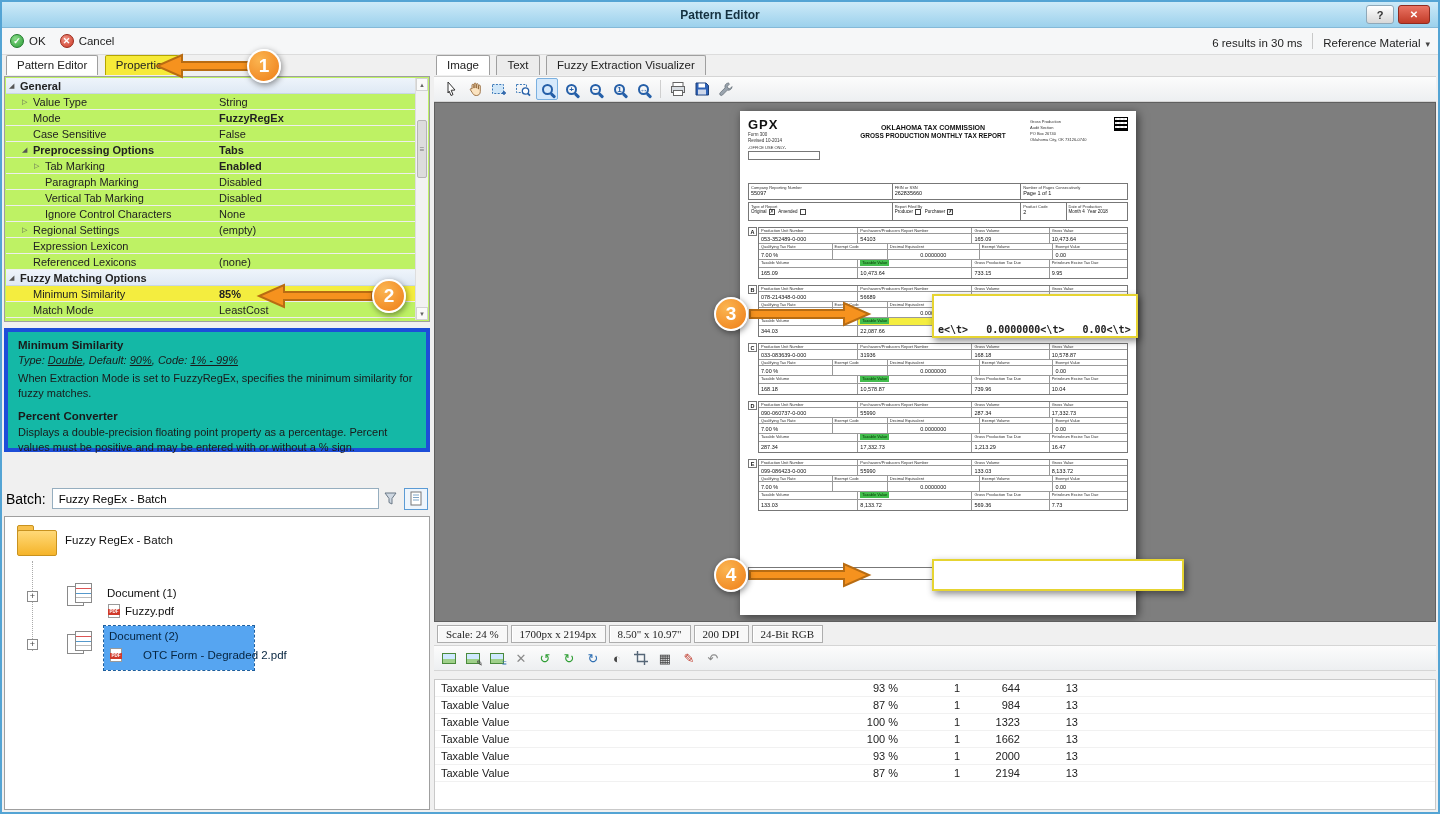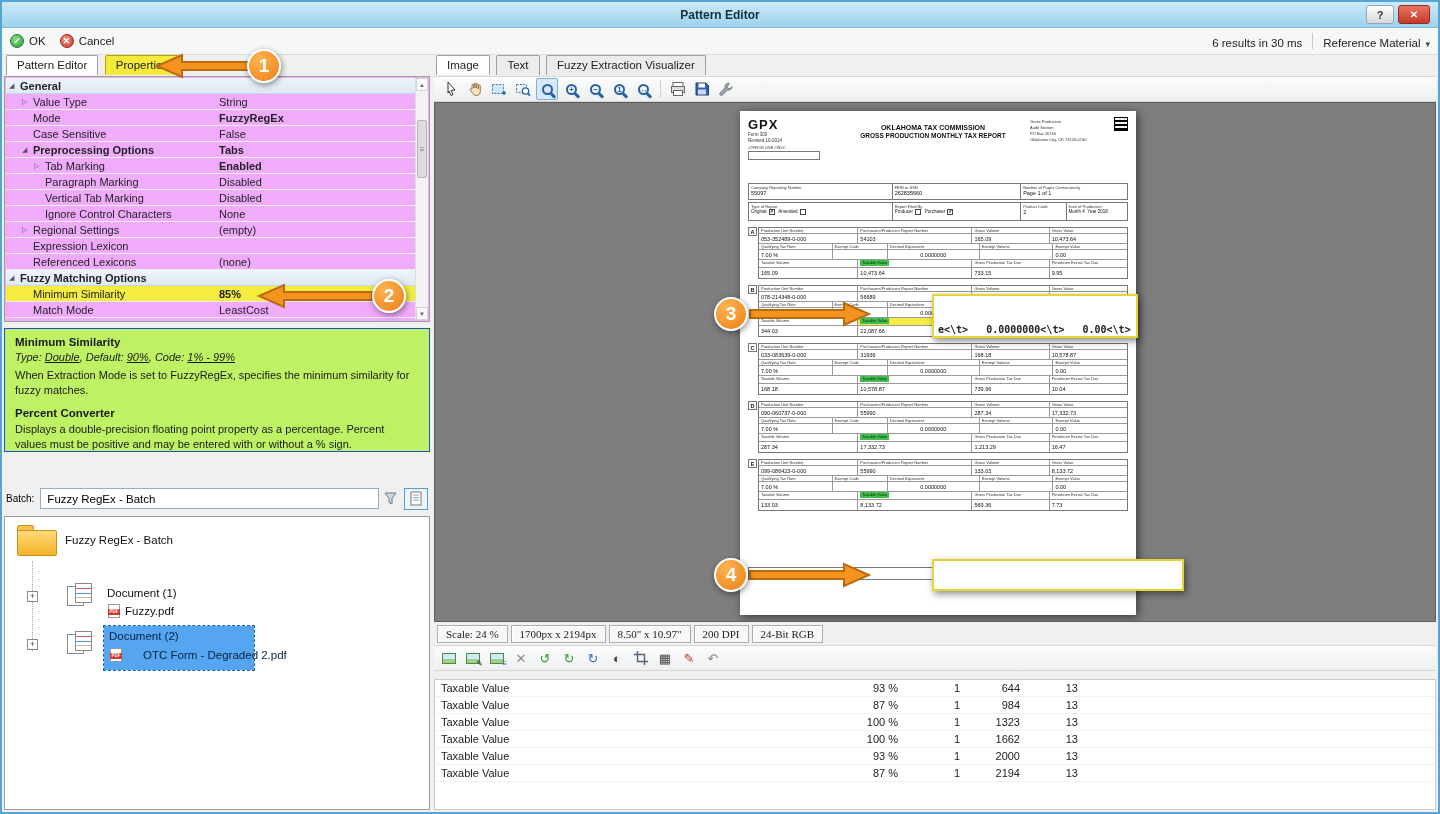--- a/index.html
+++ b/index.html
@@ -25,45 +25,45 @@
 .ddarrow{font-size:9px;margin-left:5px;color:#444;}
 
 
 .tab{padding:3px 10px 4px;font-size:11.5px;border:1px solid #9f9f9f;border-bottom:none;background:#ececec;color:#222;margin-right:2px;border-radius:2px 2px 0 0;display:inline-block;}
 .tab.active{background:#ffffff;}
 .tab.hlt{background:#f6ea38;border-color:#b4a400;}
 
 
 .lpanel{position:absolute;left:2px;top:53px;width:427px;bottom:2px;}
 .ltabs{position:absolute;left:2px;top:0;height:21px;}
-.pgrid{position:absolute;left:0;top:21px;right:1px;height:246px;background:#f0abfc;border:1px solid #9f9f9f;}
+.pgrid{position:absolute;left:0;top:21px;right:1px;height:246px;background:#bef264;border:1px solid #9f9f9f;}
 .pg-rows{position:absolute;left:1px;top:1px;right:14px;bottom:1px;overflow:hidden;}
 .pg-row{display:flex;align-items:center;height:16px;font-size:11px;border-bottom:1px solid #eeeeee;padding-left:3px;}
 .pg-row.i1{padding-left:16px;}
 .pg-row.i2{padding-left:28px;}
 .pg-row.cat{background:linear-gradient(#eef4fb,#dfe9f4);border-bottom:1px solid #c9d7e5;}
 .pg-row.hl{background:#f4ed3f;}
 .pg-exp{width:11px;flex:none;font-size:7px;color:#555;}
 .pg-label{flex:1;color:#222;white-space:nowrap;overflow:hidden;}
 .pg-value{flex:none;width:196px;color:#222;white-space:nowrap;overflow:hidden;}
 .b{font-weight:bold;}
 .pg-scroll{position:absolute;top:1px;right:1px;bottom:1px;width:13px;background:#f2f2f2;border-left:1px solid #dedede;}
 .sb-btn{height:13px;font-size:6px;color:#666;display:flex;align-items:center;justify-content:center;border:1px solid #d2d2d2;background:#fafafa;}
 .sb-btn.bot{position:absolute;bottom:0;left:0;right:0;}
 .sb-thumb{position:absolute;left:1px;right:1px;top:42px;height:58px;background:#dcdcdc;border:1px solid #b5b5b5;border-radius:2px;display:flex;align-items:center;justify-content:center;font-size:8px;color:#777;}
 
-.descbox{position:absolute;left:0;top:273px;right:1px;height:124px;background:#bef264;border:1px solid #1d4ed8;padding:7px 10px;font-size:11px;color:#1a1a1a;}
+.descbox{position:absolute;left:0;top:273px;right:1px;height:124px;background:#14b8a6;border:4px solid #1d4ed8;padding:7px 10px;font-size:11px;color:#1a1a1a;}
 .desc-title{font-weight:bold;font-size:11.5px;margin-bottom:3px;}
 .desc-meta{font-style:italic;margin-bottom:5px;}
 .u{text-decoration:underline;}
 .desc-sub{font-weight:bold;font-size:11.5px;margin:9px 0 3px;}
 .desc-body{line-height:1.35;}
 
 .batchrow{position:absolute;left:0;top:430px;right:1px;height:27px;display:flex;align-items:center;}
-.batch-label{font-size:10px;margin:0 6px 0 2px;}
+.batch-label{font-size:14px;margin:0 6px 0 2px;}
 .combo{flex:1;height:21px;border:1px solid #96aebf;background:#fff;font-size:11.5px;display:flex;align-items:center;padding:0 6px;}
 .funnel{margin:0 5px;display:flex;align-items:center;}
 .docbtn{width:24px;height:22px;border:1px solid #5b9bd5;background:#eef5fc;display:flex;align-items:center;justify-content:center;margin-right:2px;}
 
 .tree{position:absolute;left:0;top:461px;right:1px;bottom:0;background:#fff;border:1px solid #9f9f9f;overflow:hidden;}
 .folder{position:absolute;left:12px;top:8px;width:40px;height:32px;}
 .folder .tabp{position:absolute;left:0;top:0;width:17px;height:9px;background:#f8c14d;border:1px solid #c8921f;border-radius:2px 2px 0 0;}
 .folder .back{position:absolute;left:0;top:5px;width:40px;height:26px;background:linear-gradient(#ffd978,#f5b42a);border:1px solid #c8921f;border-radius:2px;}
 .tree-rootlabel{position:absolute;left:60px;top:17px;font-size:11.5px;color:#111;}
 .treeline{position:absolute;left:27px;top:44px;width:1px;height:90px;border-left:1px dotted #aaa;}

